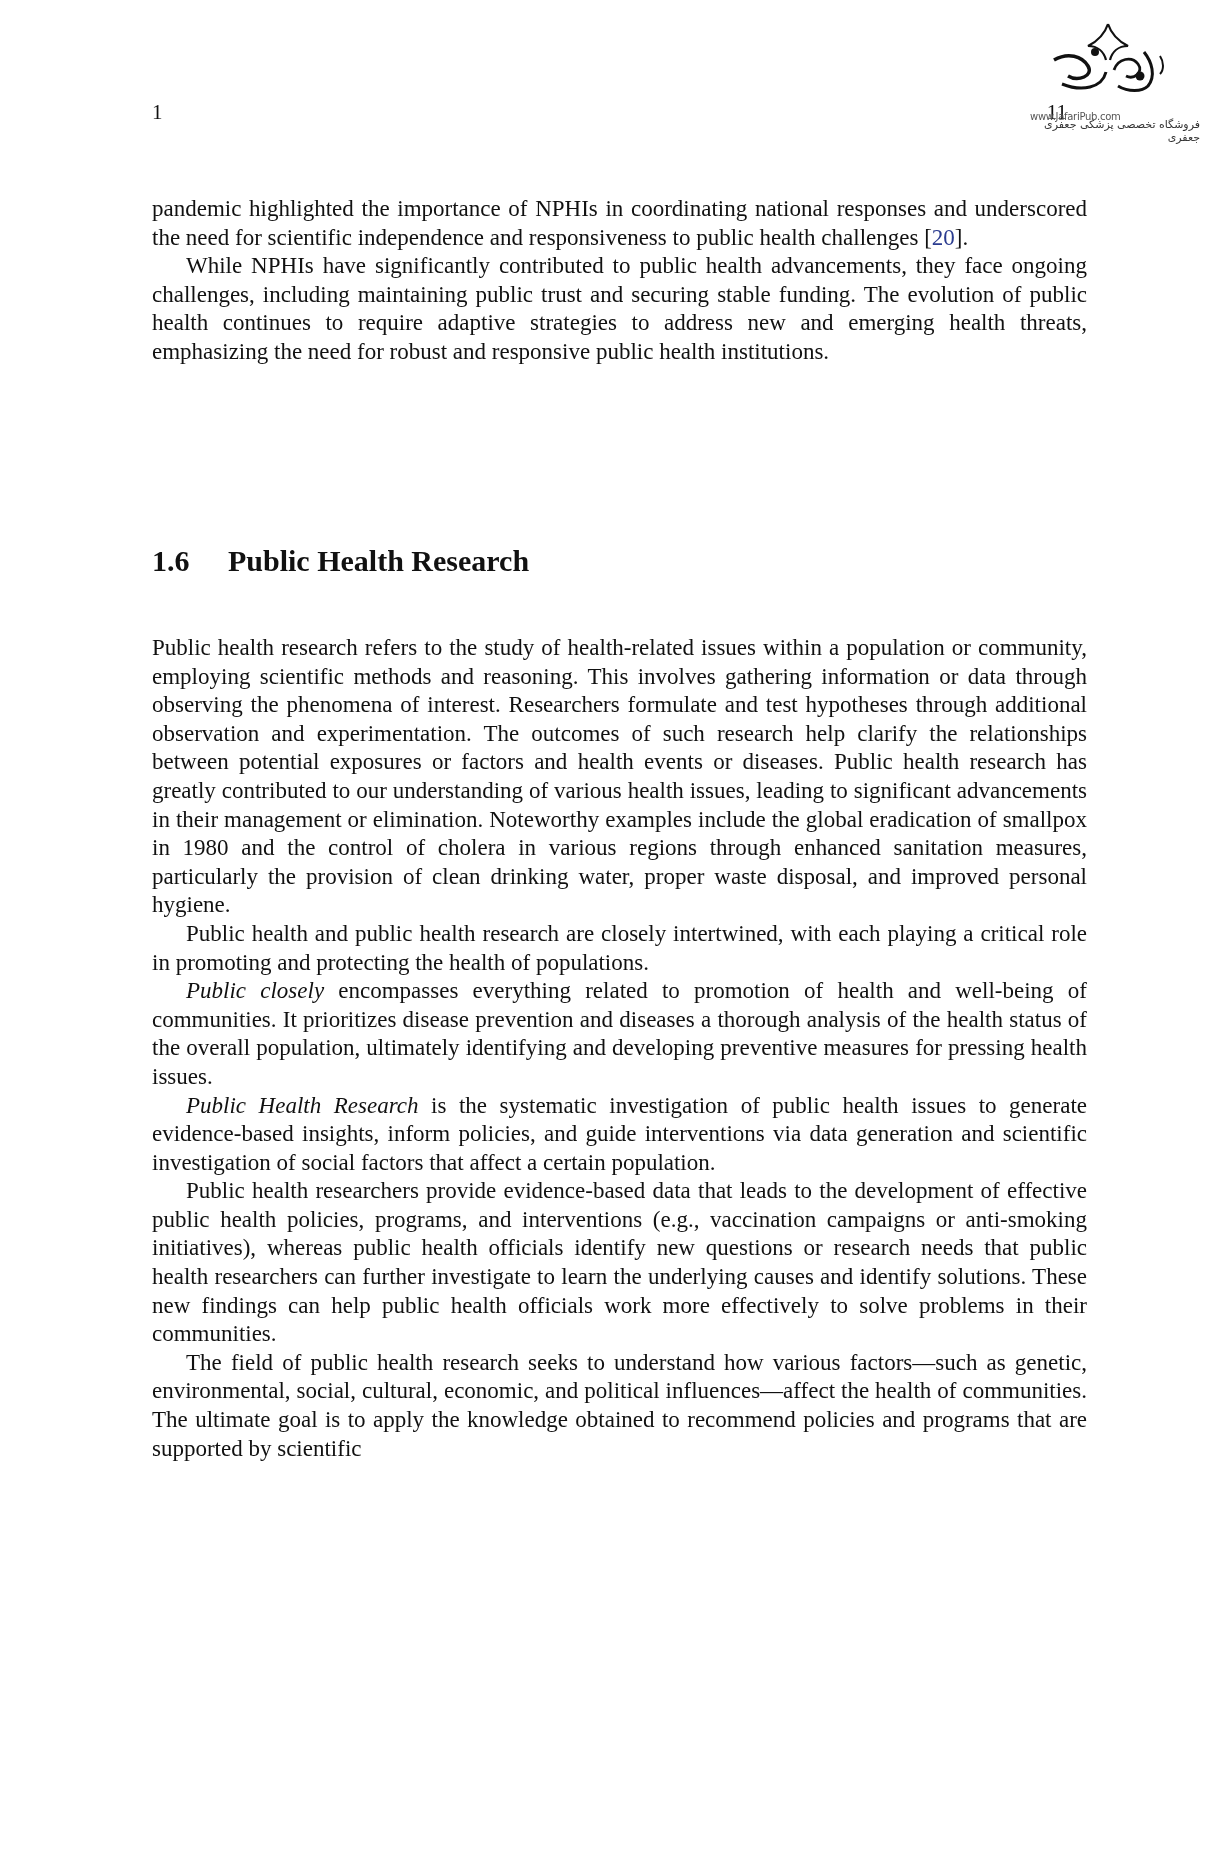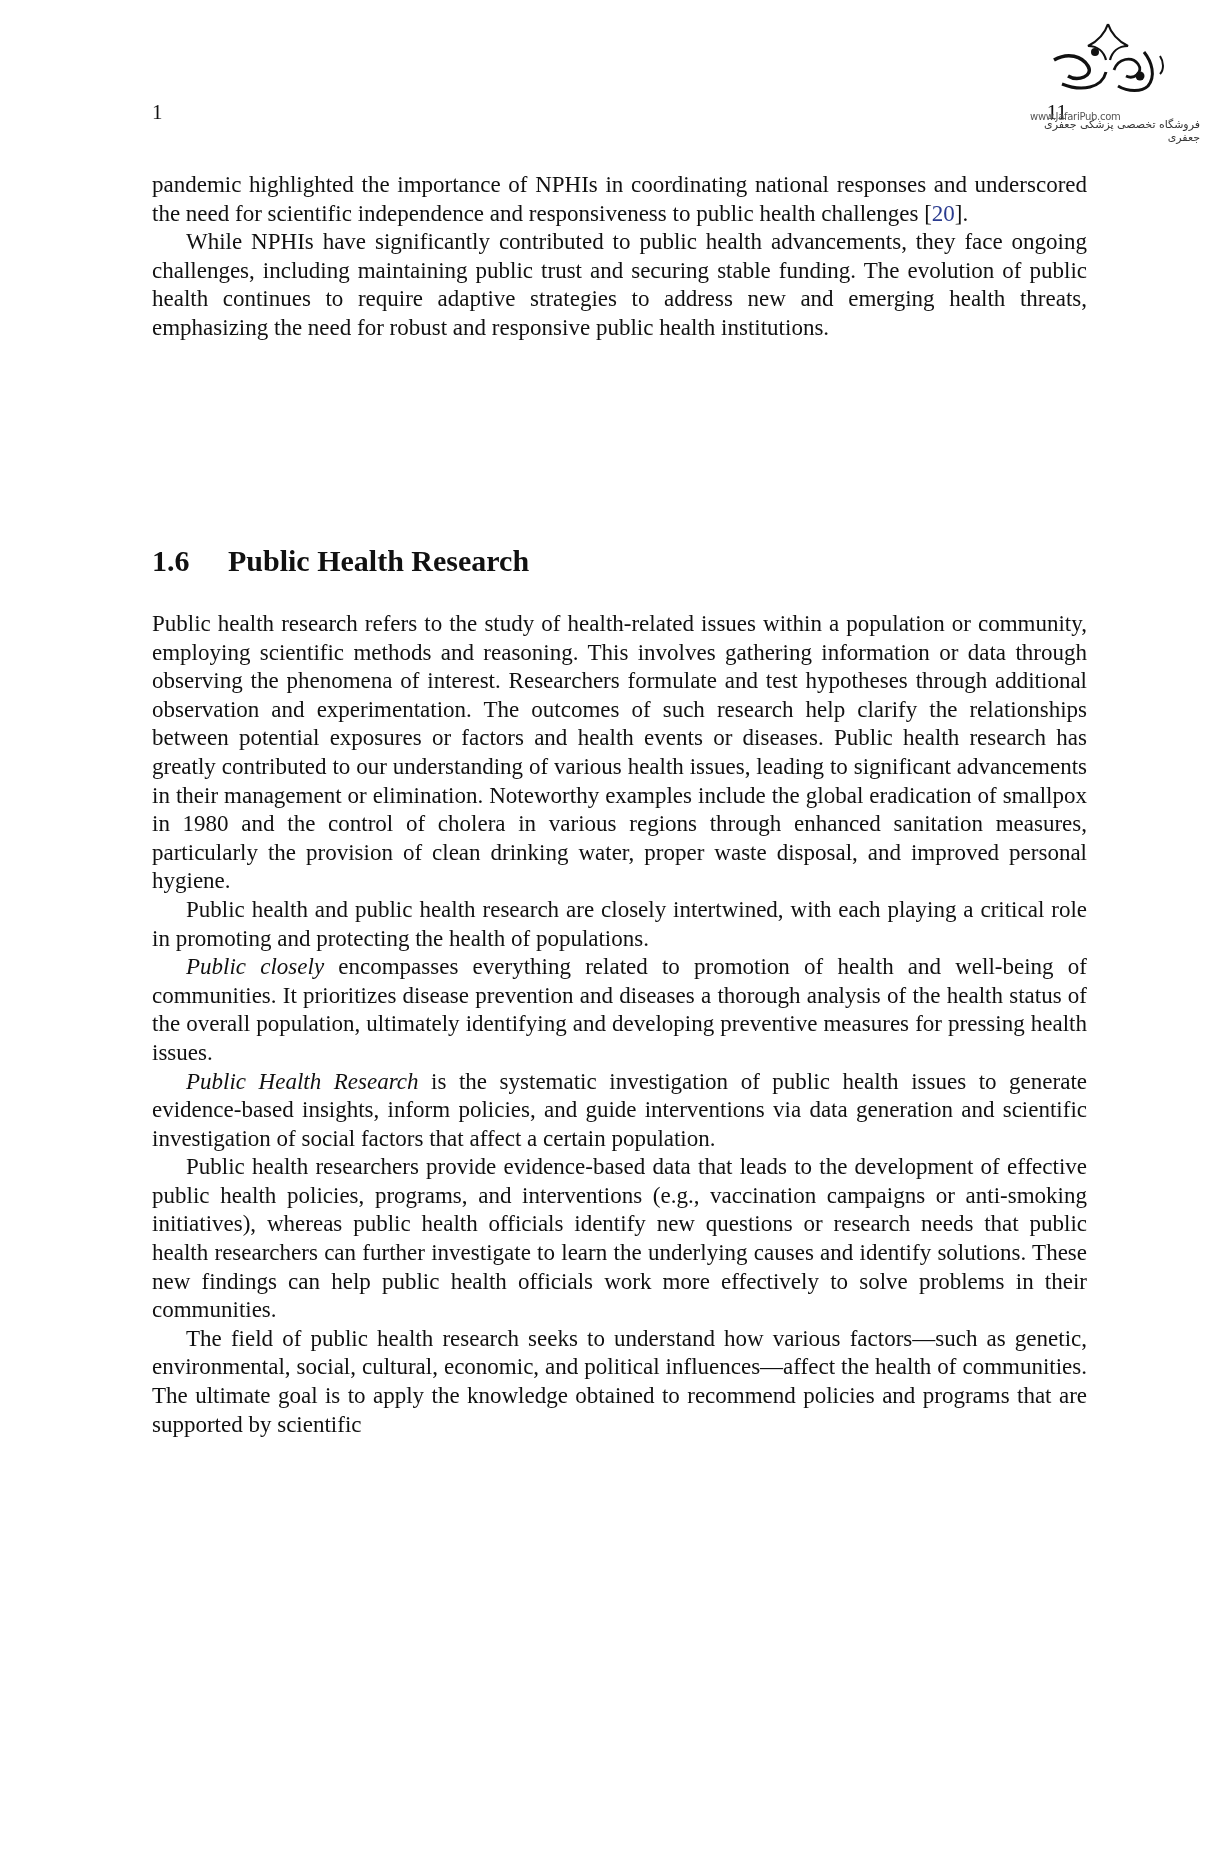--- a/index.html
+++ b/index.html
@@ -79,20 +79,21 @@
       line-height: 28.6px;
       text-align: justify;
       hyphens: manual;
     }
     .body-text p {
       margin: 0;
       text-indent: 34px;
     }
     .body-text p.noindent {
       text-indent: 0;
+      margin-top: 24px;
     }
     .block-top {
       top: 171px;
     }
     .block-main {
       top: 610px;
     }
     .cite {
       color: #2a3b8f;
     }

